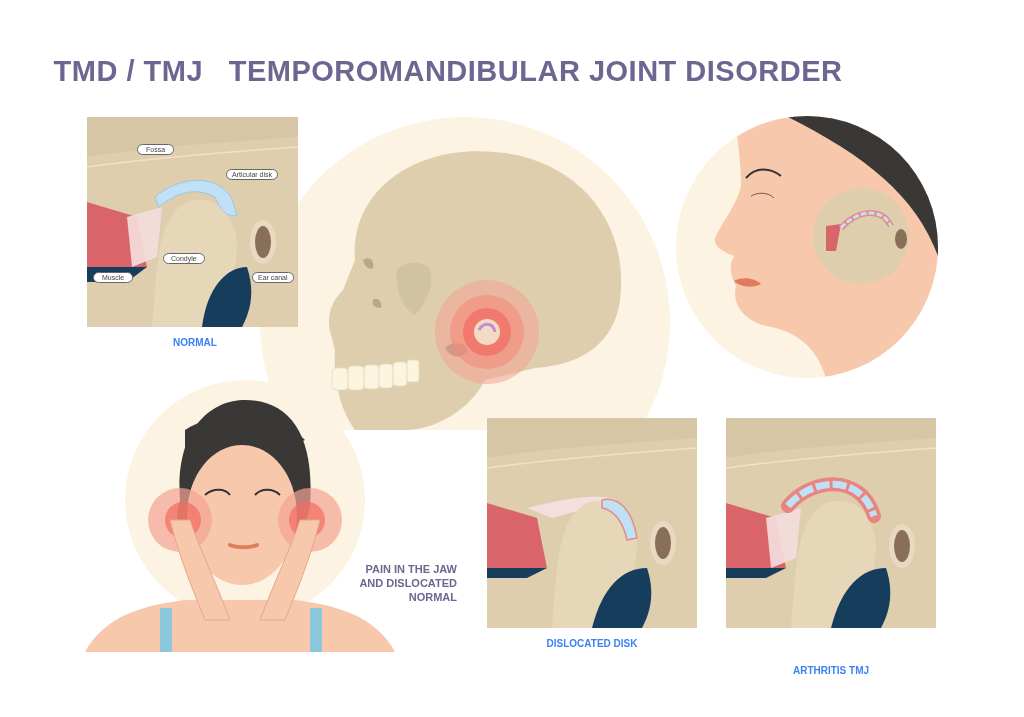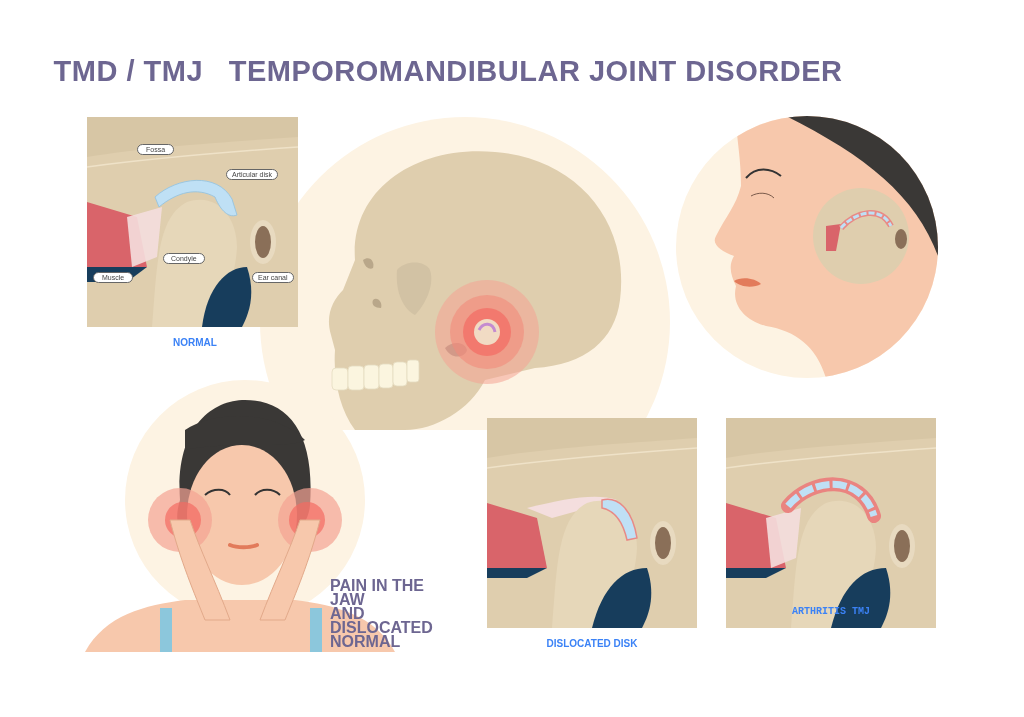--- a/index.html
+++ b/index.html
@@ -1,19 +1,19 @@
 <!DOCTYPE html>
 <html><head>
 <meta charset="utf-8">
 <style>
   html, body { margin:0; padding:0; background:#ffffff; }
   body { width:1024px; height:717px; position:relative; overflow:hidden; font-family:"Liberation Sans", "DejaVu Sans", sans-serif; }
   .title { position:absolute; left:0; top:55px; width:896px; text-align:center; font-size:29px; font-weight:bold; color:#6d6691; letter-spacing:0.5px; white-space:pre; }
   .caption { position:absolute; font-weight:bold; color:#3b82f6; font-size:10px; text-align:center; }
-  .pain-caption { position:absolute; left:330px; top:579px; width:127px; font-weight:bold; color:#6d6691; font-size:16px; line-height:14px; }
+  .pain-caption { position:absolute; left:330px; top:562px; width:127px; text-align:right; font-weight:bold; color:#6d6691; font-size:11px; line-height:14px; }
   .panel { position:absolute; overflow:hidden; }
   svg { display:block; }
 </style>
 </head>
 <body>
 
 <div class="title">TMD / TMJ   TEMPOROMANDIBULAR JOINT DISORDER</div>
 
 <div class="panel" style="left:255px;top:110px;width:420px;height:320px;">
   <svg width="420" height="320" viewBox="0 0 420 320">
@@ -136,13 +136,13 @@
     <path d="M0,150 L60,150 L40,160 L0,160 Z" fill="#173d5c"></path>
     <path d="M40,100 L75,90 L70,140 L45,150 Z" fill="#f4dede" opacity="0.9"></path>
     <path d="M65,210 C70,150 70,100 100,85 C130,75 150,100 150,130 C148,170 130,190 125,210 Z" fill="#e6d7b9"></path>
     <path d="M62,88 C85,60 135,55 148,98" stroke="#ea8480" stroke-width="14" fill="none" stroke-linecap="round"></path>
     <path d="M62,88 C85,60 135,55 148,98" stroke="#bfe0f5" stroke-width="7" fill="none" stroke-dasharray="14 3"></path>
     <path d="M105,210 C115,170 135,150 160,150 C170,180 160,200 155,210 Z" fill="#173d5c"></path>
     <ellipse cx="176" cy="128" rx="13" ry="22" fill="#e8dac0"></ellipse>
     <ellipse cx="176" cy="128" rx="8" ry="16" fill="#8a6f58"></ellipse>
   </svg>
 </div>
-<div class="caption" style="left:726px;top:606px;width:210px;font-family:Liberation Mono, monospace;">ARTHRITIS TMJ</div>
+<div class="caption" style="left:726px;top:665px;width:210px;">ARTHRITIS TMJ</div>
 
 </body></html>

